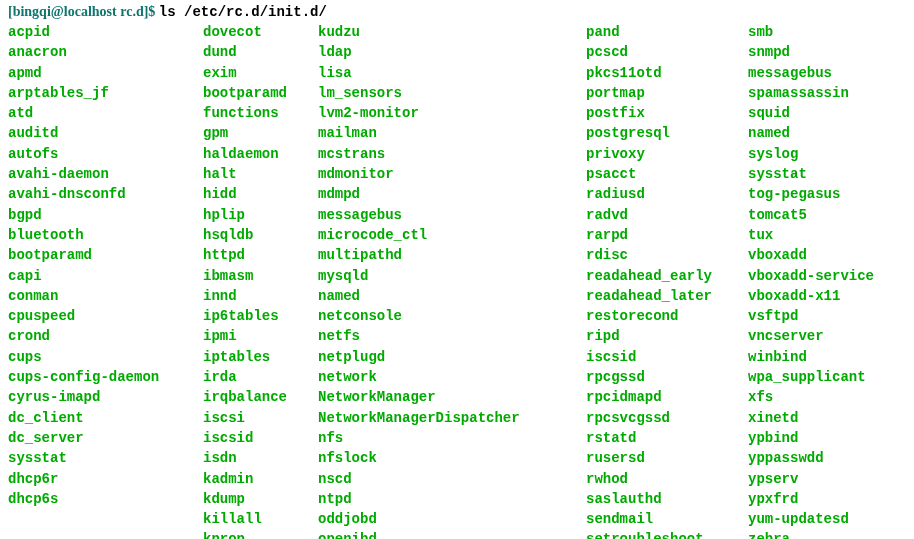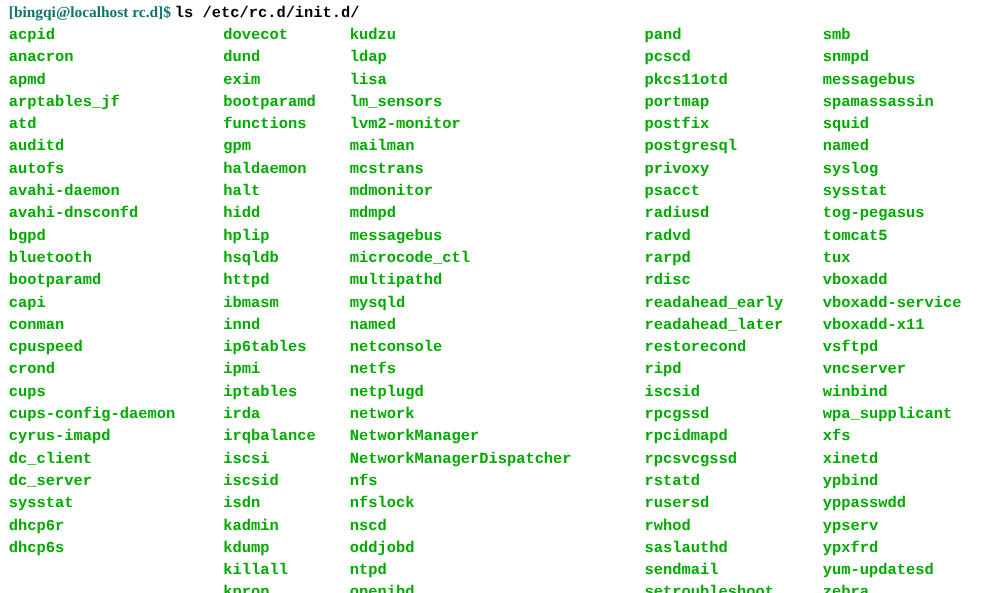--- a/index.html
+++ b/index.html
@@ -124,22 +124,22 @@
       <span>named</span>
       <span>netconsole</span>
       <span>netfs</span>
       <span>netplugd</span>
       <span>network</span>
       <span>NetworkManager</span>
       <span>NetworkManagerDispatcher</span>
       <span>nfs</span>
       <span>nfslock</span>
       <span>nscd</span>
+      <span>ntpd</span>
       <span>oddjobd</span>
-      <span>ntpd</span>
       <span>openibd</span>
     </div>
   <div class="col c4">
       <span>pand</span>
       <span>pcscd</span>
       <span>pkcs11otd</span>
       <span>portmap</span>
       <span>postfix</span>
       <span>postgresql</span>
       <span>privoxy</span>

